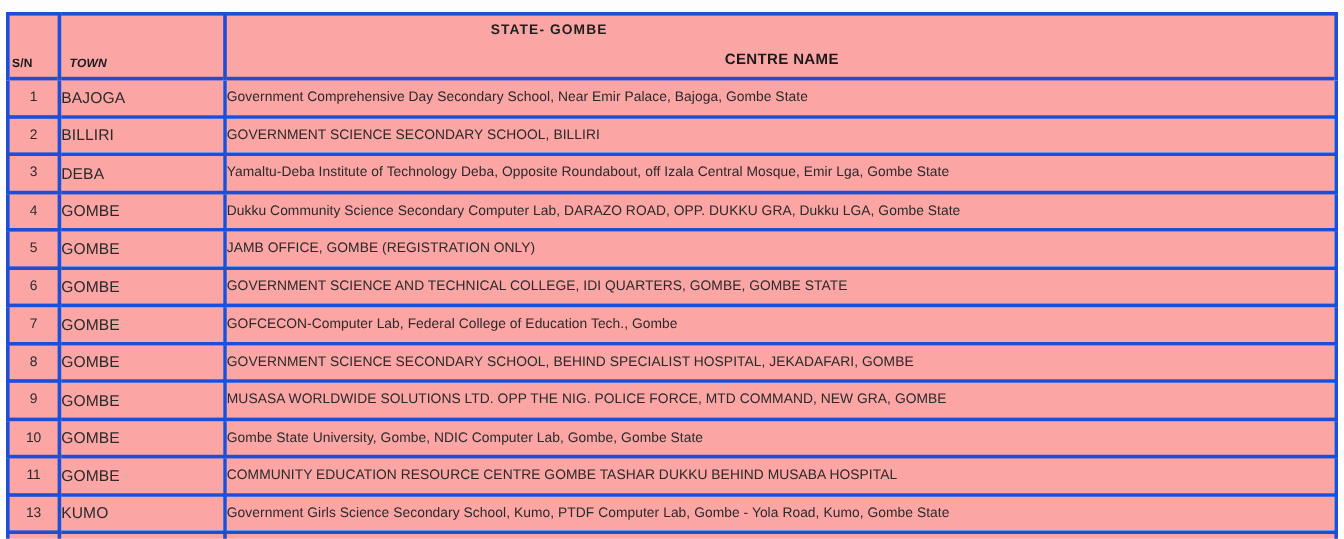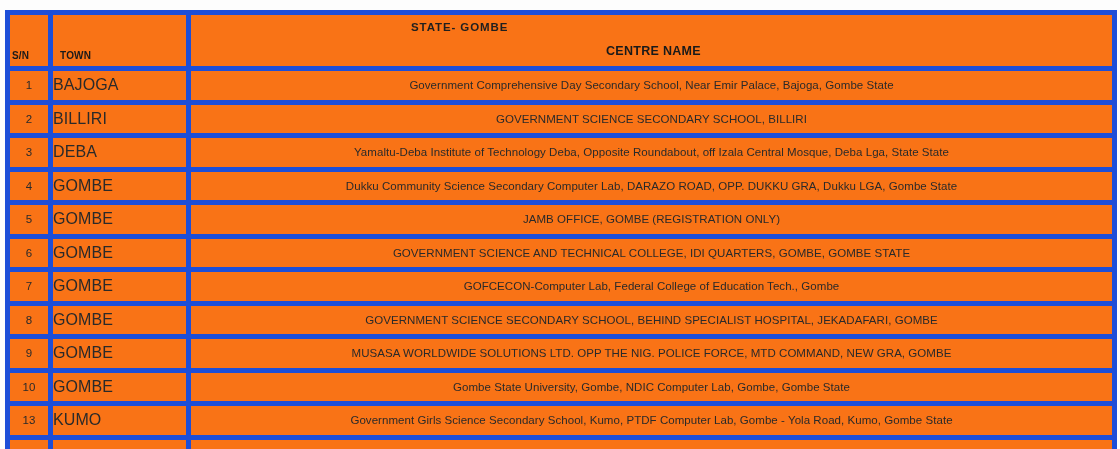--- a/index.html
+++ b/index.html
@@ -46,24 +46,24 @@
     width: 1107px;
     background: #ffffff;
   }
 
   table.centre-table col.c-sn    { width: 43px; }
   table.centre-table col.c-town  { width: 138px; }
   table.centre-table col.c-name  { width: 926px; }
 
   table.centre-table th,
   table.centre-table td {
-    border: 5px solid #1d4ed8;
+    border: 3px solid #1d4ed8;
     padding: 0;
     vertical-align: middle;
-    background: #f97316;
+    background: #fca5a5;
   }
 
   
   tr.header-row th {
     height: 51px;
     border-bottom: 1px solid #2b2b2b;
   }
 
   .th-inner {
     position: relative;
@@ -75,21 +75,21 @@
     left: 4px;
     bottom: 5px;
     font-size: 10px;
     font-weight: bold;
     letter-spacing: 0.2px;
     color: #1a1a1a;
     white-space: nowrap;
   }
 
   .th-sn .th-label-bottom { left: 2px; }
-  .th-town .th-label-bottom { left: 7px; }
+  .th-town .th-label-bottom { left: 7px; font-style: italic; }
 
   .state-line {
     position: absolute;
     left: 220px;
     top: 6px;
     font-size: 11.5px;
     font-weight: bold;
     letter-spacing: 0.9px;
     color: #1f1f1f;
     white-space: nowrap;
@@ -112,35 +112,34 @@
   }
 
   td.cell-sn {
     text-align: center;
     font-size: 11.5px;
     color: #2a2a2a;
   }
 
   td.cell-town {
     padding-left: 8px;
-    font-size: 16px;
+    font-size: 13px;
     letter-spacing: 0.1px;
     color: #2a2a2a;
     white-space: nowrap;
     overflow: hidden;
   }
 
   td.cell-name {
     padding-left: 9px;
     font-size: 11.5px;
     letter-spacing: 0.05px;
     color: #2a2a2a;
     white-space: nowrap;
     overflow: hidden;
-    text-align: center;
   }
 
   
   tr.partial-row td {
     height: 14px;
     border-bottom: none;
   }
 </style>
 </head>
 <body>
@@ -184,21 +183,21 @@
             <td class="cell-name">Government Comprehensive Day Secondary School, Near Emir Palace, Bajoga, Gombe State</td>
           </tr>
           <tr class="data-row">
             <td class="cell-sn">2</td>
             <td class="cell-town">BILLIRI</td>
             <td class="cell-name">GOVERNMENT SCIENCE SECONDARY SCHOOL, BILLIRI</td>
           </tr>
           <tr class="data-row">
             <td class="cell-sn">3</td>
             <td class="cell-town">DEBA</td>
-            <td class="cell-name">Yamaltu-Deba Institute of Technology Deba, Opposite Roundabout, off Izala Central Mosque, Deba Lga,  State State</td>
+            <td class="cell-name">Yamaltu-Deba Institute of Technology Deba, Opposite Roundabout, off Izala Central Mosque, Emir Lga,  Gombe State</td>
           </tr>
           <tr class="data-row">
             <td class="cell-sn">4</td>
             <td class="cell-town">GOMBE</td>
             <td class="cell-name">Dukku Community Science Secondary Computer Lab, DARAZO ROAD, OPP. DUKKU GRA, Dukku LGA, Gombe State</td>
           </tr>
           <tr class="data-row">
             <td class="cell-sn">5</td>
             <td class="cell-town">GOMBE</td>
             <td class="cell-name">JAMB OFFICE, GOMBE  (REGISTRATION ONLY)</td>
@@ -220,20 +219,25 @@
           </tr>
           <tr class="data-row">
             <td class="cell-sn">9</td>
             <td class="cell-town">GOMBE</td>
             <td class="cell-name">MUSASA WORLDWIDE SOLUTIONS LTD. OPP THE NIG. POLICE FORCE, MTD COMMAND, NEW GRA, GOMBE</td>
           </tr>
           <tr class="data-row">
             <td class="cell-sn">10</td>
             <td class="cell-town">GOMBE</td>
             <td class="cell-name">Gombe State University, Gombe, NDIC Computer Lab, Gombe, Gombe State</td>
+          </tr>
+          <tr class="data-row">
+            <td class="cell-sn">11</td>
+            <td class="cell-town">GOMBE</td>
+            <td class="cell-name">COMMUNITY EDUCATION RESOURCE CENTRE GOMBE TASHAR DUKKU BEHIND MUSABA HOSPITAL</td>
           </tr>
           <tr class="data-row">
             <td class="cell-sn">13</td>
             <td class="cell-town">KUMO</td>
             <td class="cell-name">Government Girls Science Secondary School, Kumo, PTDF Computer Lab, Gombe - Yola Road, Kumo, Gombe State</td>
           </tr>
           <tr class="partial-row">
             <td></td>
             <td></td>
             <td></td>

